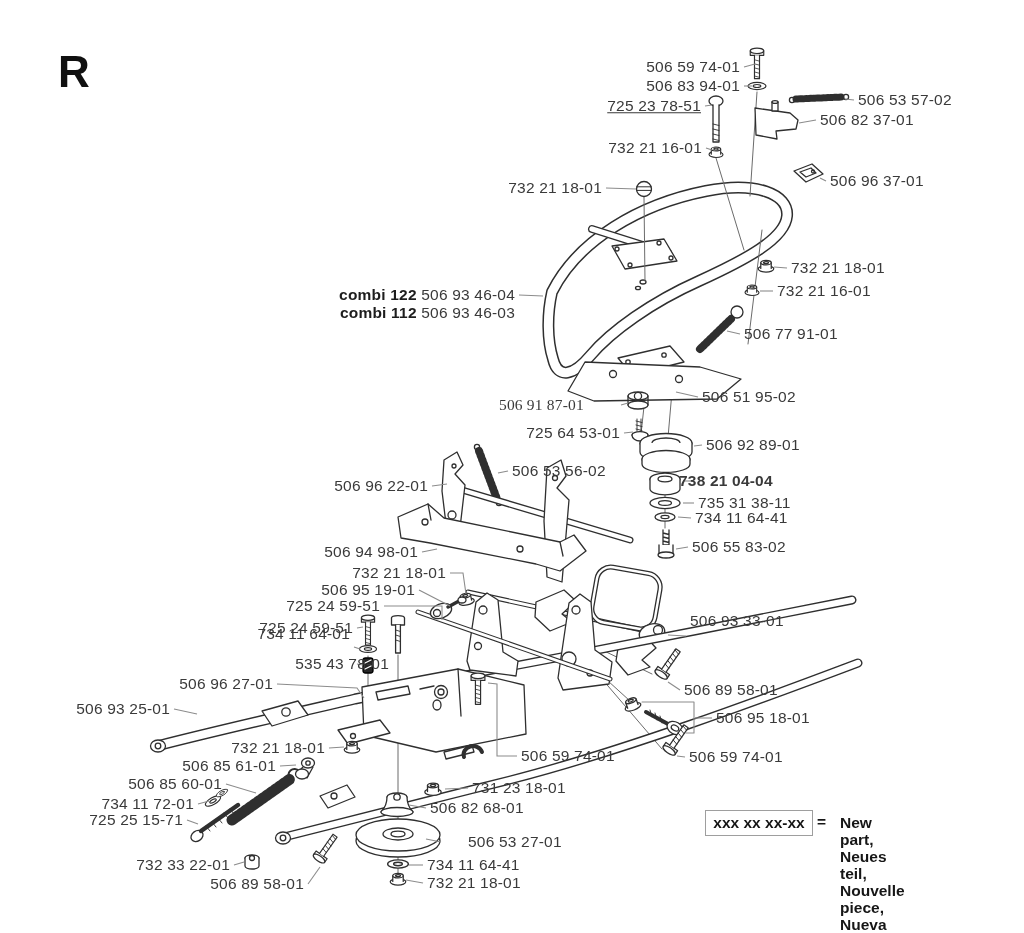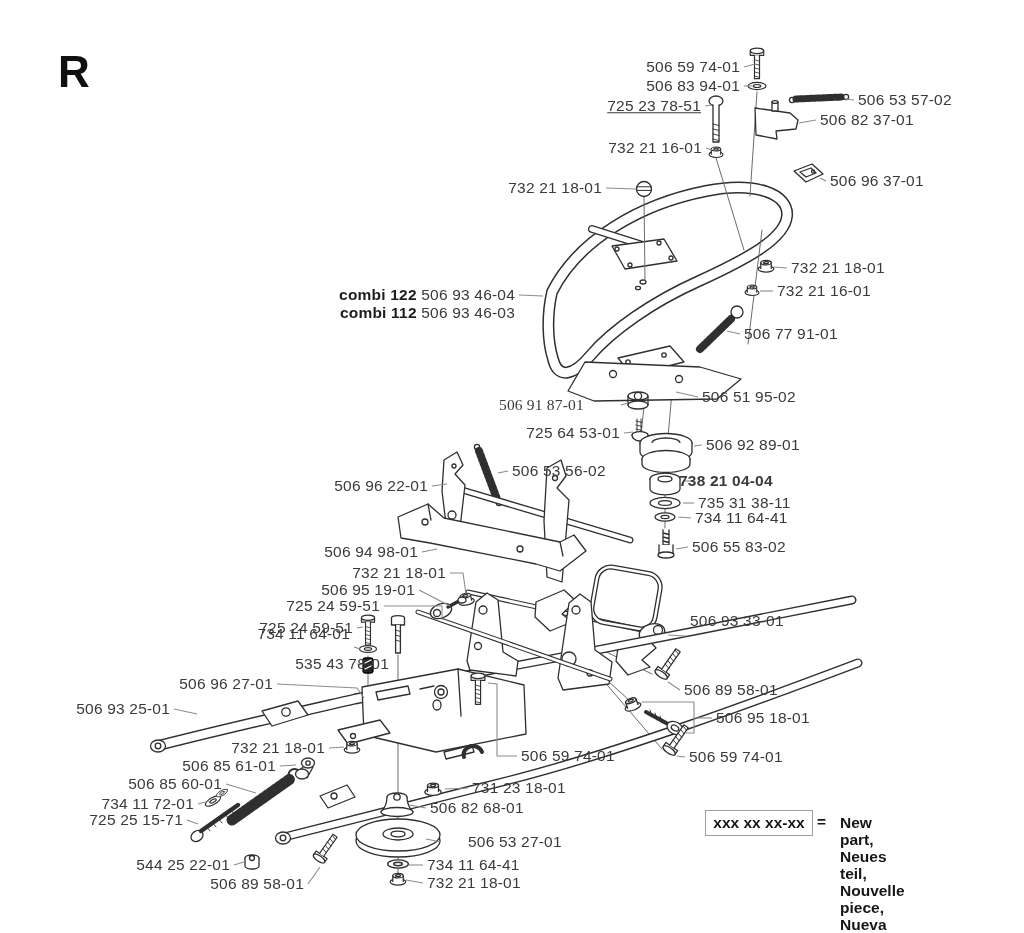--- a/index.html
+++ b/index.html
@@ -360,18 +360,18 @@
       <div class="plabel r" style="left: 325px; top: 748px;">732 21 18-01</div>
       <div class="plabel" style="left: 521px; top: 756px;">506 59 74-01</div>
       <div class="plabel" style="left: 689px; top: 757px;">506 59 74-01</div>
       <div class="plabel r" style="left: 276px; top: 766px;">506 85 61-01</div>
       <div class="plabel r" style="left: 222px; top: 784px;">506 85 60-01</div>
       <div class="plabel" style="left: 472px; top: 788px; text-align: center;">731 23 18-01</div>
       <div class="plabel r" style="left: 194px; top: 804px;">734 11 72-01</div>
       <div class="plabel r" style="left: 183px; top: 820px;">725 25 15-71</div>
       <div class="plabel" style="left: 430px; top: 808px;">506 82 68-01</div>
       <div class="plabel" style="left: 468px; top: 842px;">506 53 27-01</div>
-      <div class="plabel r" style="left: 230px; top: 865px;">544 25 22-01</div>
+      <div class="plabel r" style="left: 230px; top: 865px;">732 33 22-01</div>
       <div class="plabel" style="left: 427px; top: 865px;">734 11 64-41</div>
       <div class="plabel r" style="left: 304px; top: 884px;">506 89 58-01</div>
       <div class="plabel" style="left: 427px; top: 883px;">732 21 18-01</div>
     </div>
 </div>
 
 </body></html>

